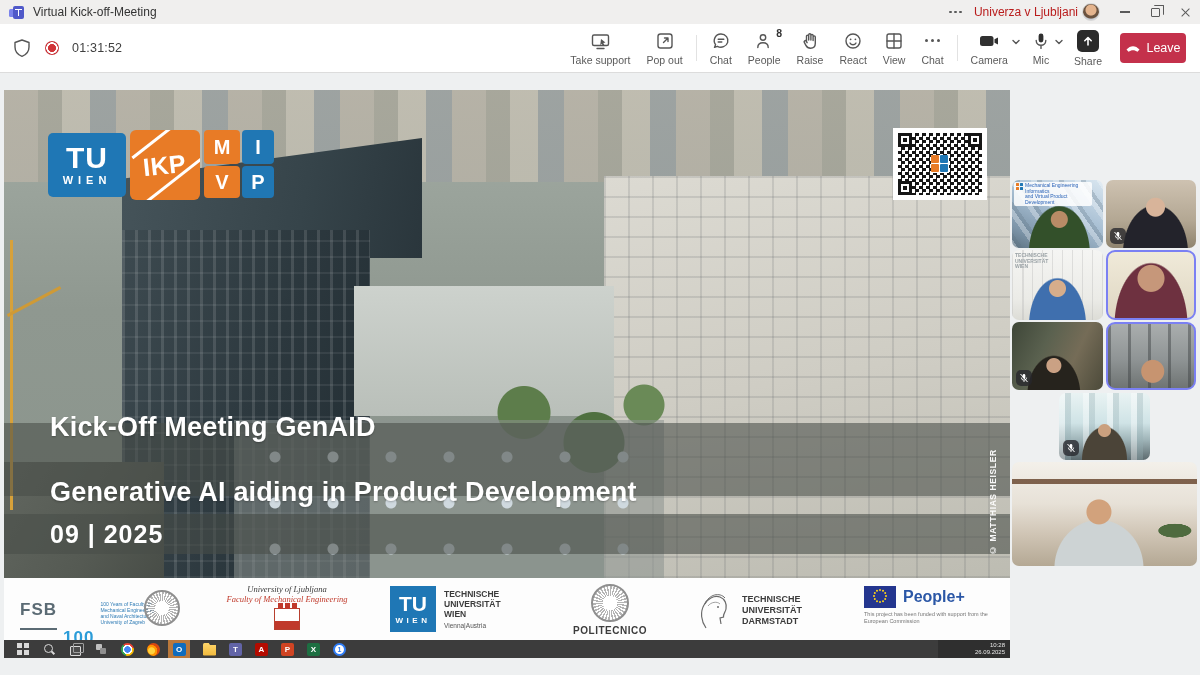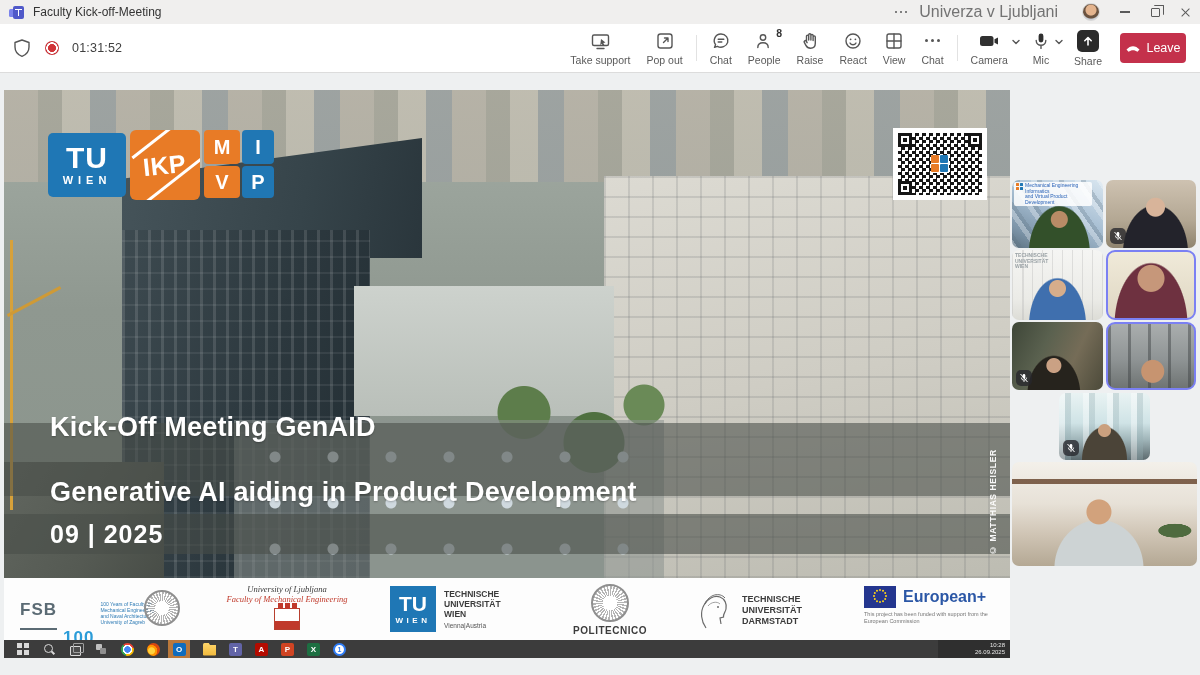--- a/index.html
+++ b/index.html
@@ -10,21 +10,21 @@
   .titlebar { position:absolute; left:0; top:0; width:1200px; height:24px; background:#f0efee; display:flex; align-items:center; }
   .tb-appicon { position:relative; width:15px; height:15px; margin-left:9px; }
   .tb-appicon .sq1 { position:absolute; left:4px; top:1px; width:11px; height:13px; background:#5059c9; border-radius:2px; }
   .tb-appicon .sq2 { position:absolute; left:0; top:4px; width:8px; height:8px; background:#7b83eb; border-radius:1.5px; }
   .tb-appicon .tbar { position:absolute; left:6px; top:4px; width:7px; height:1.6px; background:#fff; }
   .tb-appicon .tstem { position:absolute; left:8.6px; top:4px; width:1.8px; height:7px; background:#fff; }
   .tb-title { margin-left:9px; font-size:12px; color:#333; }
   .tb-right { position:absolute; right:0; top:0; height:24px; display:flex; align-items:center; }
   .tb-ellipsis { display:flex; gap:2.5px; padding:0 12px; cursor:pointer; }
   .tb-ellipsis i { width:2.5px; height:2.5px; border-radius:50%; background:#5a5a5a; }
-  .tb-account { font-size:16px; color:#737373; margin-right:24px; }
+  .tb-account { font-size:12px; color:#b91c1c; margin-right:4px; }
   .tb-avatar { width:18px; height:18px; border-radius:50%; background:radial-gradient(circle at 50% 38%, #e4b48e 0 5px, #6b5340 6px 8px, #c9cdd4 9px); margin-right:10px; border:1px solid #d7d7d7; }
   .tb-ctl { width:30px; height:24px; display:flex; align-items:center; justify-content:center; position:relative; cursor:pointer; }
   .ic-min { width:10px; height:1.2px; background:#5a5a5a; }
   .ic-restore { width:9px; height:9px; border:1.1px solid #5a5a5a; border-radius:1px; position:relative; }
   .ic-restore::before { content:""; position:absolute; left:2px; top:-3.5px; width:9px; height:9px; border:1.1px solid #5a5a5a; border-left:none; border-bottom:none; border-radius:1px; }
   .ic-close { position:relative; width:11px; height:11px; }
   .ic-close::before,.ic-close::after { content:""; position:absolute; left:5px; top:0; width:1.2px; height:11px; background:#5a5a5a; }
   .ic-close::before { transform:rotate(45deg); } .ic-close::after { transform:rotate(-45deg); }
 
   
@@ -230,21 +230,21 @@
 
 <div id="app">
 
   <div class="titlebar">
     <span class="tb-appicon">
         <i class="sq2"></i>
         <i class="sq1"></i>
         <i class="tbar"></i>
         <i class="tstem"></i>
       </span>
-    <span class="tb-title">Faculty Kick-off-Meeting</span>
+    <span class="tb-title">Virtual Kick-off-Meeting</span>
     <div class="tb-right">
       <span class="tb-ellipsis">
           <i></i>
           <i></i>
           <i></i>
         </span>
       <span class="tb-account">Univerza v Ljubljani</span>
       <span class="tb-avatar"></span>
       <span class="tb-ctl">
           <span class="ic-min"></span>
@@ -459,21 +459,21 @@
             <path d="M16 18 C19 14 25 13 28 16" stroke="#8a8a8a" stroke-width=".8" fill="none"></path>
             <circle cx="26" cy="19" r="1" fill="#6b6b6b"></circle>
           </svg>
           <div class="tud-name">TECHNISCHE UNIVERSITÄT DARMSTADT</div>
         </div>
         <div class="fb erasmus">
           <div class="er-row">
             <span class="eu-flag">
                 <i class="star"></i>
               </span>
-            <span class="er-name">European+</span>
+            <span class="er-name">People+</span>
           </div>
           <div class="er-cap">This project has been funded with support from the European Commission</div>
         </div>
       </div>
 
       <div class="staskbar">
         <span class="tk tk-win"></span>
         <span class="tk tk-search"></span>
         <span class="tk tk-taskview"></span>
         <span class="tk tk-widget"></span>

